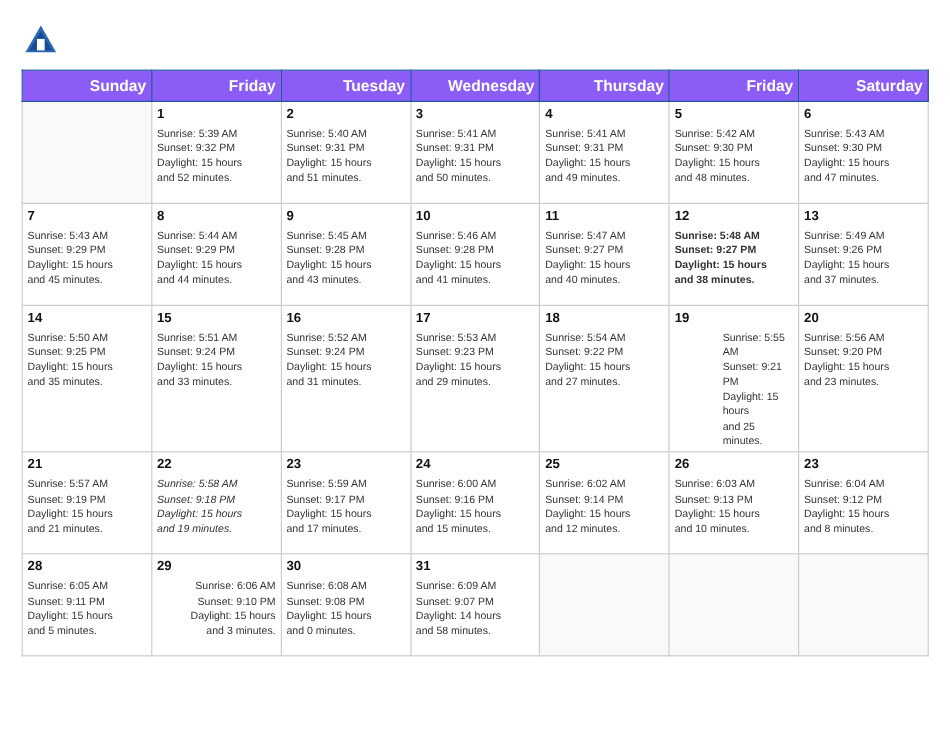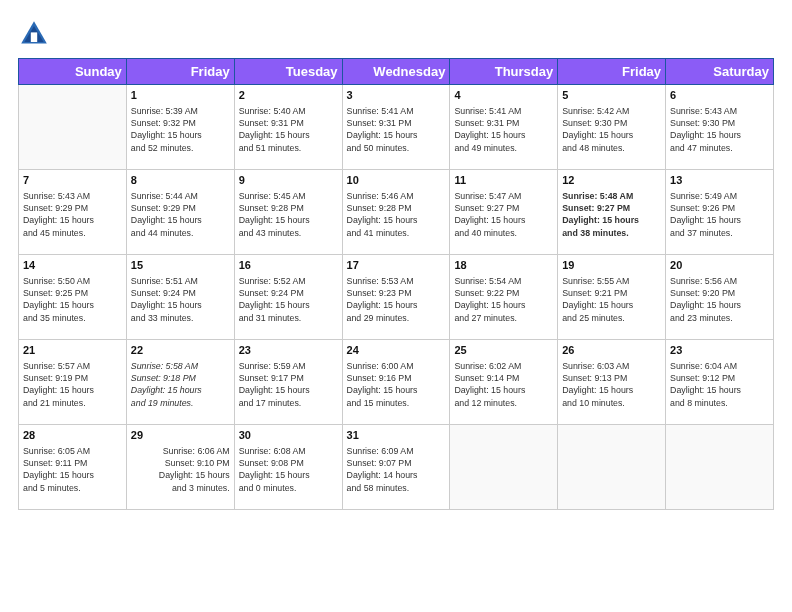--- a/index.html
+++ b/index.html
@@ -254,21 +254,21 @@
           </td>
           <td>
             <span class="day-number">18</span>
             <div class="day-info" style="white-space: pre-line;">Sunrise: 5:54 AM
 Sunset: 9:22 PM
 Daylight: 15 hours
 and 27 minutes.</div>
           </td>
           <td>
             <span class="day-number">19</span>
-            <div class="day-info" style="white-space: pre-line;">Sunrise: 5:55 AM
+            <div class="day-info" style="white-space: pre-line; margin-left: 40px;">Sunrise: 5:55 AM
 Sunset: 9:21 PM
 Daylight: 15 hours
 and 25 minutes.</div>
           </td>
           <td>
             <span class="day-number">20</span>
             <div class="day-info" style="white-space: pre-line;">Sunrise: 5:56 AM
 Sunset: 9:20 PM
 Daylight: 15 hours
 and 23 minutes.</div>

